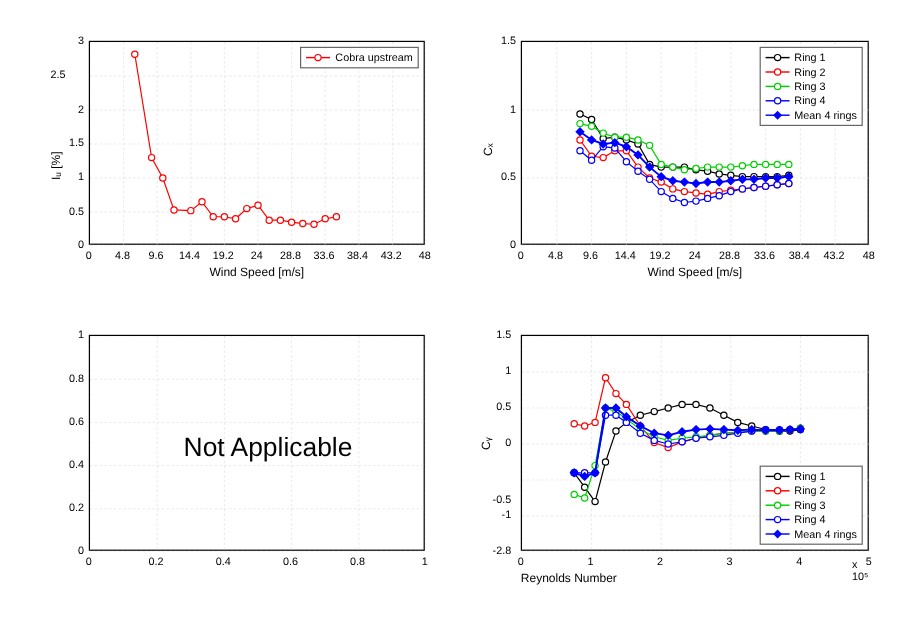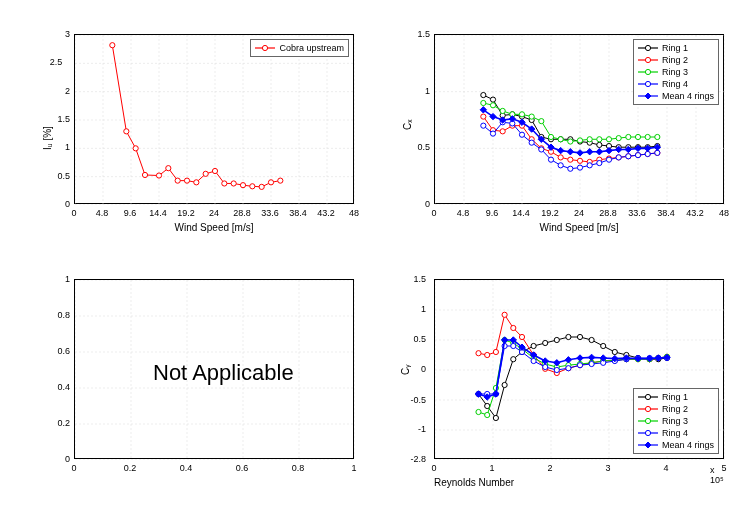--- a/index.html
+++ b/index.html
@@ -73,21 +73,21 @@
 
 <div class="page">
 
   <div class="panel" style="left:40px; top:30px; width:320px; height:210px;">
     <div class="yticklabels" id="yt-tl" style="left:4px;">
         <div style="top: 169px; right: 0px; width: 28px; text-align: right;">0</div>
         <div style="top: 140.667px; right: 0px; width: 28px; text-align: right;">0.5</div>
         <div style="top: 112.333px; right: 0px; width: 28px; text-align: right;">1</div>
         <div style="top: 84px; right: 0px; width: 28px; text-align: right;">1.5</div>
         <div style="top: 55.6667px; right: 0px; width: 28px; text-align: right;">2</div>
-        <div style="top: 27.3333px; right: 0px; width: 28px; text-align: center;">2.5</div>
+        <div style="top: 27.3333px; right: 0px; width: 28px; text-align: left;">2.5</div>
         <div style="top: -1px; right: 0px; width: 28px; text-align: right;">3</div>
       </div>
     <div class="plot-area" id="plot-tl" style="left:34px; top:4px; width:280px; height:170px;">
       <svg id="svg-tl" width="280" height="170" style="position:absolute;left:0;top:0;">
           <g class="grid">
             <line x1="0" y1="0" x2="0" y2="170"></line>
             <line x1="27.999999999999996" y1="0" x2="27.999999999999996" y2="170"></line>
             <line x1="55.99999999999999" y1="0" x2="55.99999999999999" y2="170"></line>
             <line x1="84" y1="0" x2="84" y2="170"></line>
             <line x1="111.99999999999999" y1="0" x2="111.99999999999999" y2="170"></line>
@@ -369,21 +369,21 @@
         <div style="left: 156px; width: 24px; text-align: center;">0.6</div>
         <div style="left: 212px; width: 24px; text-align: center;">0.8</div>
         <div style="left: 268px; width: 24px; text-align: center;">1</div>
       </div>
   </div>
 
   <div class="panel" style="left:400px; top:275px; width:330px; height:220px;">
     <div class="yticklabels" id="yt-br" style="left:0px;">
         <div style="top: 179px; right: 0px; width: 28px; text-align: right;">-2.8</div>
         <div style="top: 149px; right: 0px; width: 28px; text-align: right;">-1</div>
-        <div style="top: 120px; right: 0px; width: 28px; text-align: right;">-0.5</div>
+        <div style="top: 136px; right: 0px; width: 28px; text-align: right;">-0.5</div>
         <div style="top: 89px; right: 0px; width: 28px; text-align: right;">0</div>
         <div style="top: 59px; right: 0px; width: 28px; text-align: right;">0.5</div>
         <div style="top: 29px; right: 0px; width: 28px; text-align: right;">1</div>
         <div style="top: -1px; right: 0px; width: 28px; text-align: right;">1.5</div>
       </div>
     <div class="plot-area" id="plot-br" style="left:34px; top:4px; width:290px; height:180px;">
       <svg id="svg-br" width="290" height="180" style="position:absolute;left:0;top:0;">
           <g class="grid">
             <line x1="0" y1="0" x2="0" y2="180"></line>
             <line x1="58" y1="0" x2="58" y2="180"></line>

